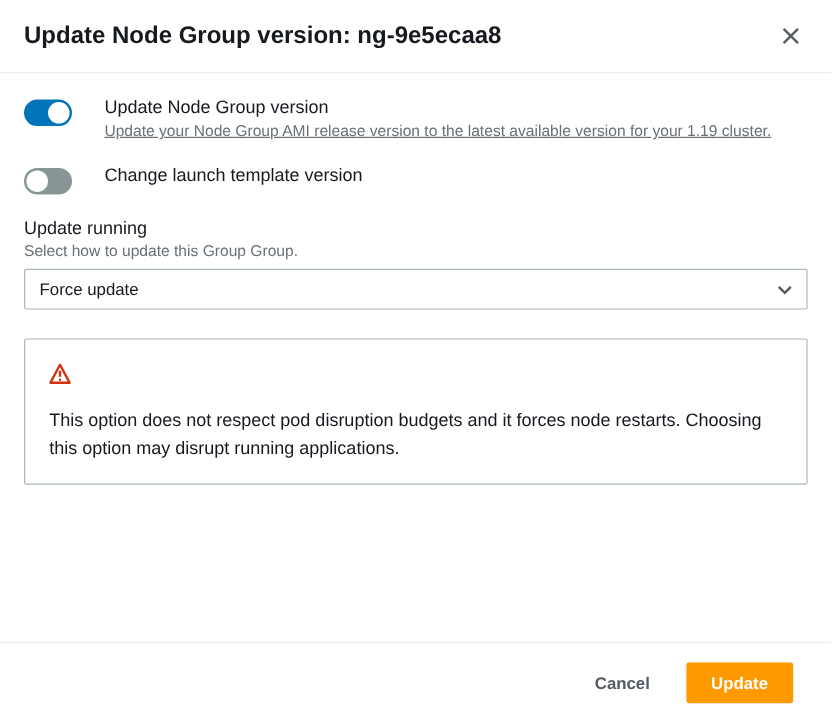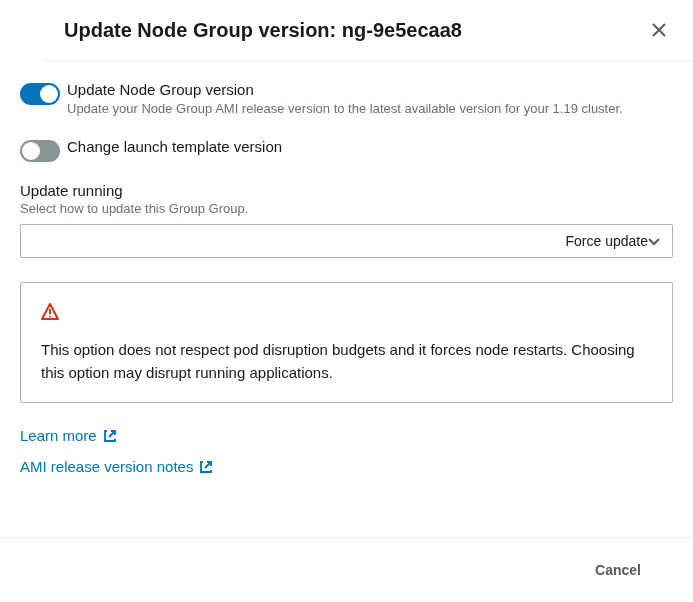--- a/index.html
+++ b/index.html
@@ -11,49 +11,48 @@
     height: 602px;
     overflow: hidden;
   }
   .modal { width: 100%; height: 100%; display: flex; flex-direction: column; }
   .header {
     display: flex;
     align-items: center;
     justify-content: space-between;
     padding: 16px 20px 16px 20px;
     border-bottom: 1px solid #eaeded;
-    margin-left: 44px;
   }
   .header h1 { font-size: 20px; font-weight: 700; color: #16191f; }
   .close-btn {
     background: none; border: none; cursor: pointer;
     width: 28px; height: 28px; display:flex; align-items:center; justify-content:center;
     color:#545b64;
   }
   .body { padding: 20px 20px 10px 20px; flex: 1; }
-  .toggle-row { display: flex; align-items: flex-start; gap: 7px; margin-bottom: 20px; }
+  .toggle-row { display: flex; align-items: flex-start; gap: 27px; margin-bottom: 20px; }
   .toggle {
     width: 40px; height: 22px; border-radius: 11px; position: relative;
     flex-shrink: 0; cursor: pointer; margin-top: 2px;
   }
   .toggle.on { background: #0073bb; }
   .toggle.off { background: #879596; }
   .toggle .knob {
     position: absolute; top: 2px; width: 18px; height: 18px;
     border-radius: 50%; background: #ffffff;
   }
   .toggle.on .knob { right: 2px; }
   .toggle.off .knob { left: 2px; }
   .toggle-text .title { font-size: 15px; color: #16191f; font-weight: 400; }
-  .toggle-text .desc { font-size: 13px; color: #687078; margin-top: 2px; line-height: 1.4; }
+  .toggle-text .desc { font-size: 13px; color: #687078; margin-top: 2px; line-height: 1.4; text-decoration: underline; }
   .section-label { font-size: 15px; color:#16191f; margin-top: 6px; }
   .section-desc { font-size: 13px; color:#687078; margin-top: 2px; margin-bottom: 8px; }
   .select {
     width: 100%; border: 1px solid #aab7b8; padding: 8px 12px;
-    font-size: 14px; background: #fff; display:flex; justify-content:flex-end;
+    font-size: 14px; background: #fff; display:flex; justify-content:space-between;
     align-items:center; cursor: pointer; border-radius: 2px;
   }
   .select .caret { color:#545b64; }
   .alert {
     margin-top: 24px; border: 1px solid #aab7b8; padding: 18px 20px;
     display:flex; gap: 14px; border-radius: 2px; flex-direction: column;
   }
   .alert-icon { flex-shrink:0; margin-top: 2px; }
   .alert-text { font-size: 15px; color:#16191f; line-height: 1.5; }
   .links { margin-top: 24px; }
@@ -125,38 +124,21 @@
       <span class="alert-icon">
         <svg width="18" height="18" viewBox="0 0 18 18">
           <path d="M9 1 L17 16 L1 16 Z" fill="none" stroke="#d13212" stroke-width="2" stroke-linejoin="round"></path>
           <line x1="9" y1="6" x2="9" y2="11" stroke="#d13212" stroke-width="2"></line>
           <circle cx="9" cy="13.5" r="1" fill="#d13212"></circle>
         </svg>
       </span>
       <div class="alert-text">This option does not respect pod disruption budgets and it forces node restarts. Choosing this option may disrupt running applications.</div>
     </div>
 
-    <div class="links">
-      <div>
-        <a class="link">
-          <span>Learn more</span>
-          <svg width="14" height="14" viewBox="0 0 14 14">
-            <path d="M4 2 H2 V12 H12 V10 M6 8 L12 2 M8 2 H12 V6" fill="none" stroke="#0073bb" stroke-width="1.8"></path>
-          </svg>
-        </a>
-      </div>
-      <div>
-        <a class="link">
-          <span>AMI release version notes</span>
-          <svg width="14" height="14" viewBox="0 0 14 14">
-            <path d="M4 2 H2 V12 H12 V10 M6 8 L12 2 M8 2 H12 V6" fill="none" stroke="#0073bb" stroke-width="1.8"></path>
-          </svg>
-        </a>
-      </div>
-    </div>
 
   </div>
 
   <div class="footer">
     <button class="btn btn-cancel">Cancel</button>
+    <button class="btn btn-primary">Update</button>
   </div>
 
 </div>
 
 </body></html>

